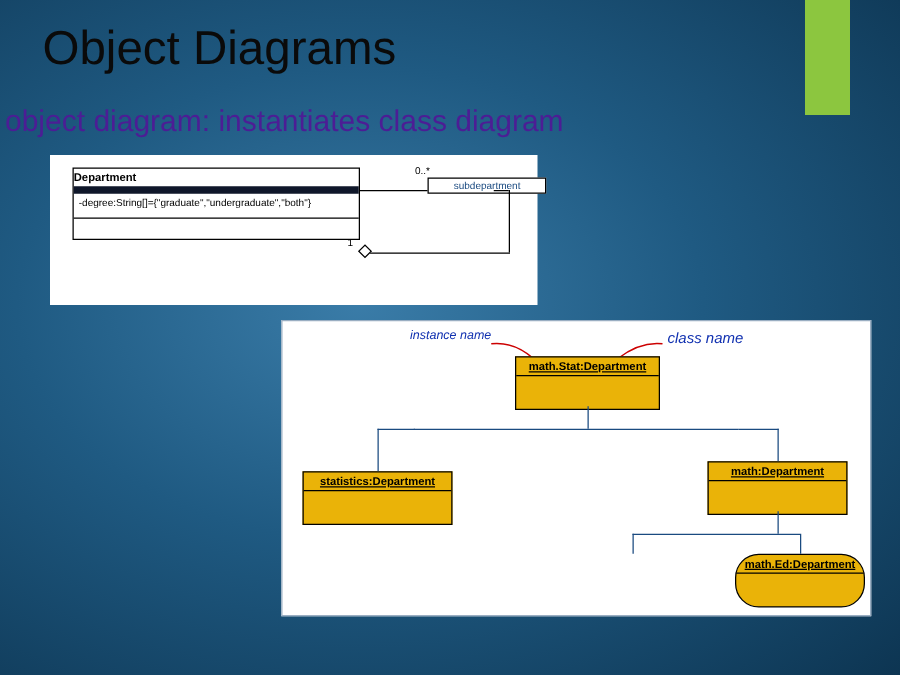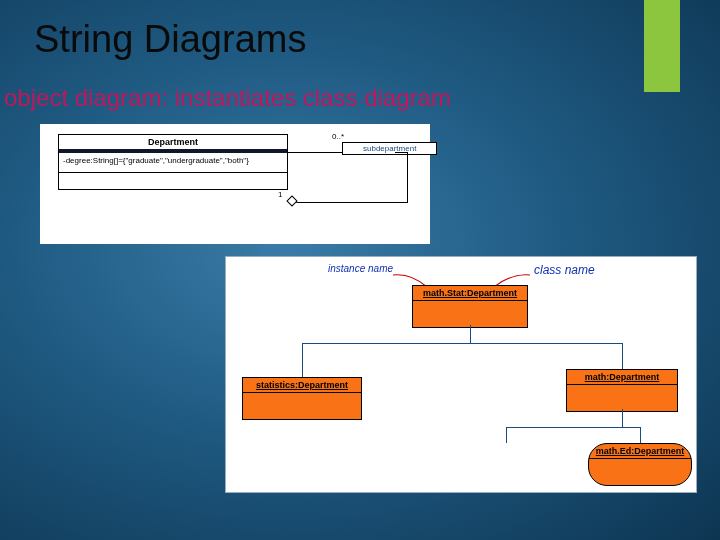--- a/index.html
+++ b/index.html
@@ -25,44 +25,43 @@
     left: 34px;
     font-size: 38px;
     color: #0a0a0a;
     font-weight: 400;
   }
   .subtitle {
     position: absolute;
     top: 84px;
     left: 4px;
     font-size: 24px;
-    color: #be185d;
+    color: #4c1d95;
   }
   
   .diagram1 {
     position: absolute;
     top: 124px;
     left: 40px;
     width: 390px;
     height: 120px;
     background: #fff;
   }
   .class-box {
     position: absolute;
     top: 10px;
     left: 18px;
     width: 230px;
     border: 1px solid #000;
     background: #fff;
     font-size: 9px;
   }
   .class-title {
-    text-align: center;
     font-weight: bold;
-    border-bottom: 4px solid #0f172a;
+    border-bottom: 6px solid #0f172a;
     padding: 2px 0;
   }
   .class-attr {
     padding: 3px 4px;
     font-size: 8px;
     min-height: 20px;
     border-bottom: 1px solid #000;
   }
   .class-ops { min-height: 16px; }
   .sub-box {
@@ -143,21 +142,21 @@
     width: 40px; height: 18px;
   }
   .arrow-right {
     position: absolute;
     top: 16px; left: 262px;
     width: 44px; height: 18px;
   }
   .obj {
     position: absolute;
     border: 1px solid #000;
-    background: #f97316;
+    background: #eab308;
     font-size: 9px;
   }
   .obj-title {
     text-align: center;
     font-weight: bold;
     text-decoration: underline;
     border-bottom: 1px solid #000;
     padding: 2px 6px;
     white-space: nowrap;
   }
@@ -177,21 +176,21 @@
   .l-math-down { top: 152px; left: 396px; width: 1px; height: 18px; }
   .l-math-bot { top: 170px; left: 280px; width: 134px; height: 1px; }
   .l-app-v { top: 170px; left: 280px; width: 1px; height: 16px; }
   .l-ed-v { top: 170px; left: 414px; width: 1px; height: 16px; }
 </style>
 </head>
 <body>
 
 <div class="accent-bar"></div>
 
-<div class="title">String Diagrams</div>
+<div class="title">Object Diagrams</div>
 <div class="subtitle">object diagram:  instantiates class diagram</div>
 
 <div class="diagram1">
   <div class="class-box">
     <div class="class-title">Department</div>
     <div class="class-attr">-degree:String[]={"graduate","undergraduate","both"}</div>
     <div class="class-ops"></div>
   </div>
   <div class="mult1">0..*</div>
   <div class="sub-box">subdepartment</div>

